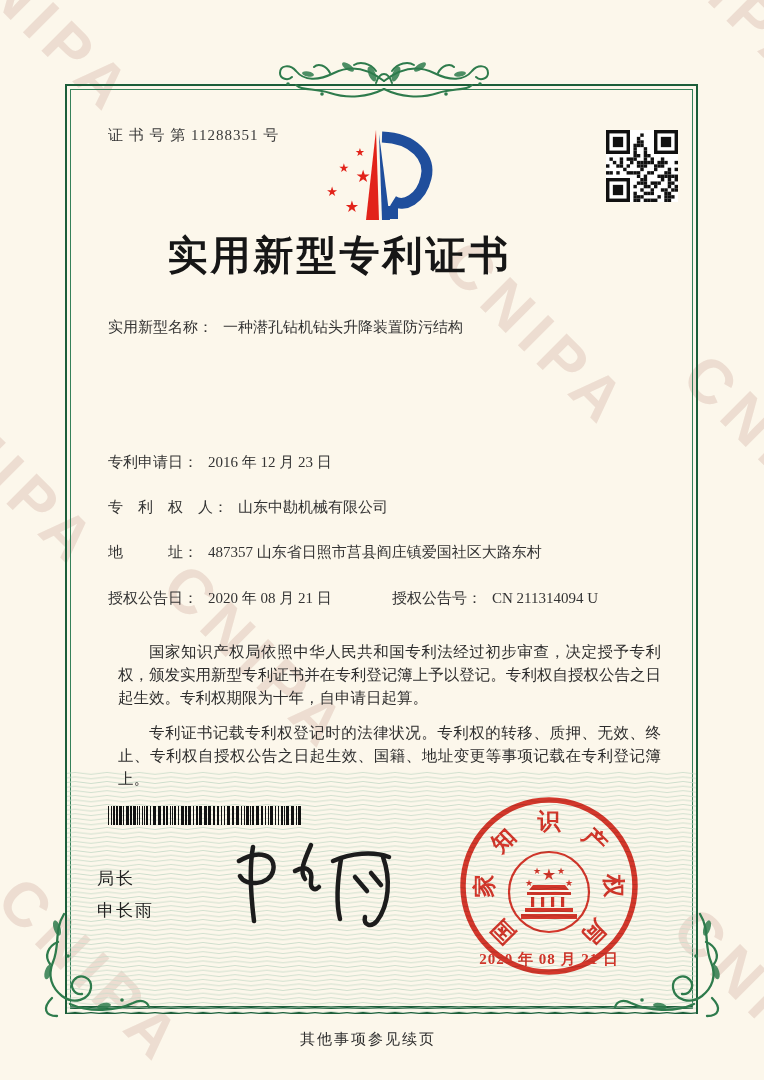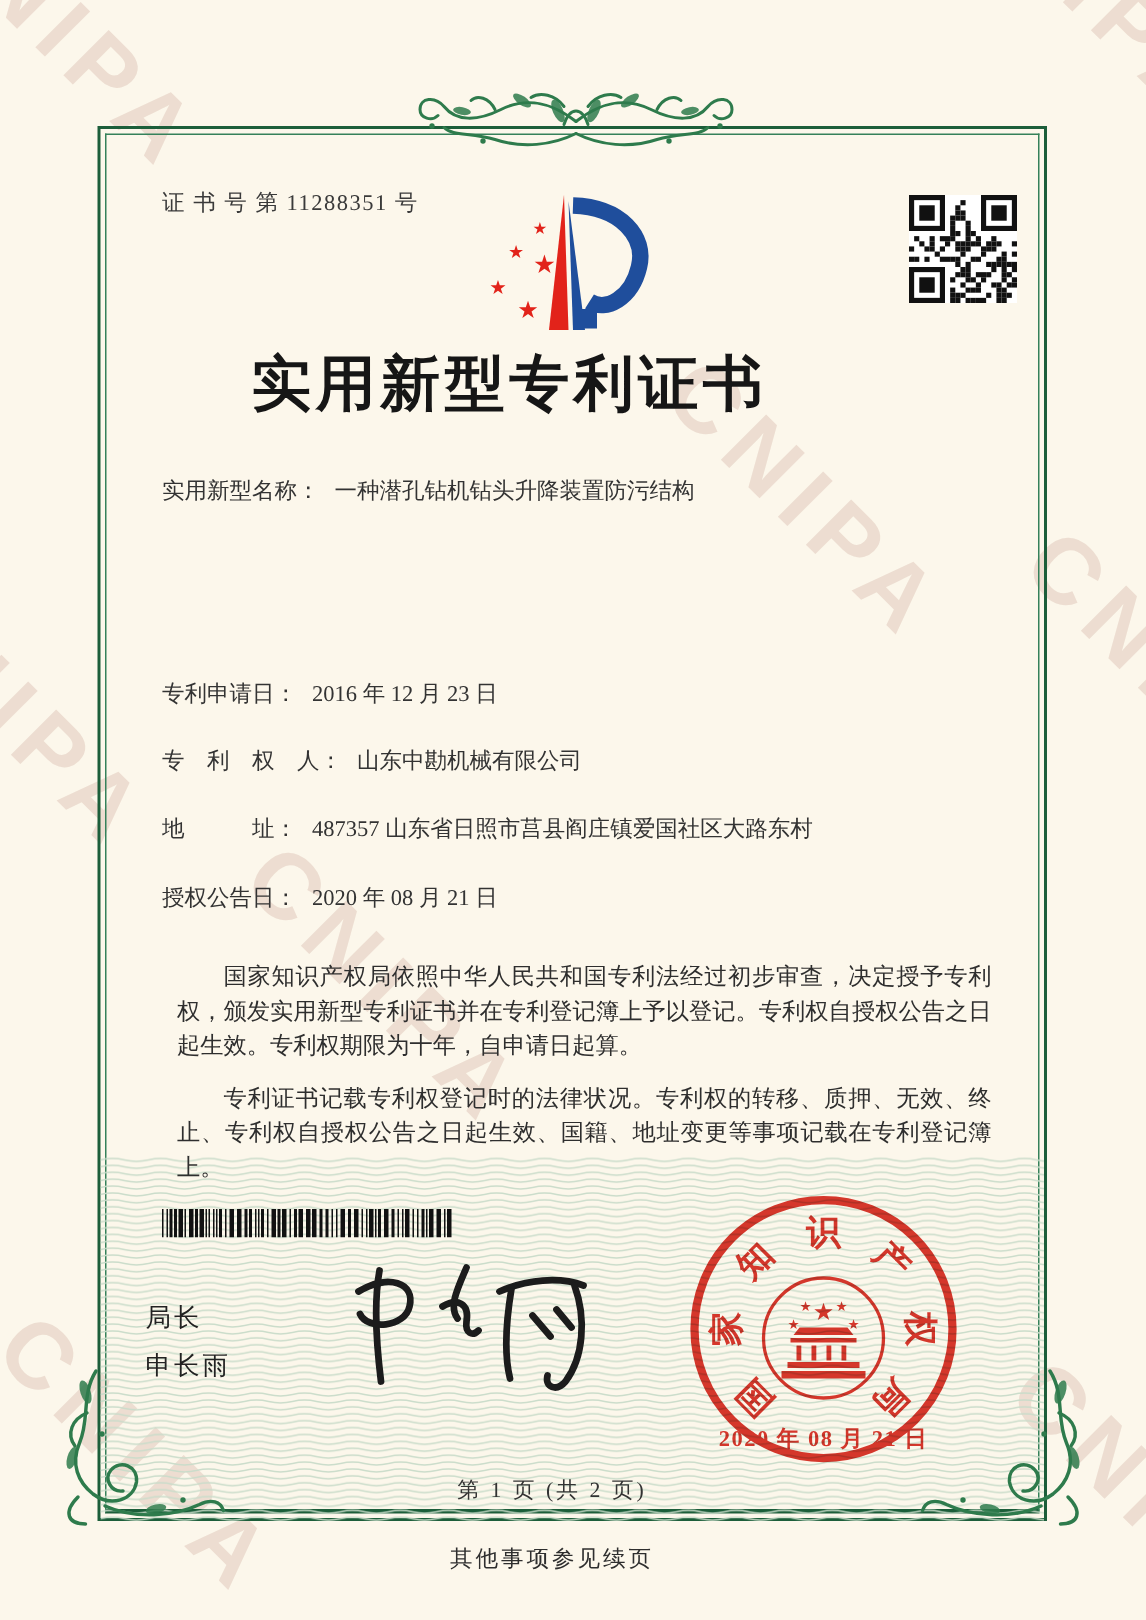--- a/index.html
+++ b/index.html
@@ -290,20 +290,23 @@
     <span class="f-label">专利申请日：</span><span class="f-value">2016 年 12 月 23 日</span>
   </div>
   <div class="field-row" style="top:498px">
     <span class="f-label">专　利　权　人：</span><span class="f-value">山东中勘机械有限公司</span>
   </div>
   <div class="field-row" style="top:543px">
     <span class="f-label">地　　　址：</span><span class="f-value">487357 山东省日照市莒县阎庄镇爱国社区大路东村</span>
   </div>
   <div class="field-row" style="top:589px">
     <span class="f-label">授权公告日：</span><span class="f-value">2020 年 08 月 21 日</span>
+    <span class="pair2">
+      <span class="f-label">授权公告号：</span><span class="f-value">CN 211314094 U</span>
+    </span>
   </div>
 
   <div class="paras">
     <p>国家知识产权局依照中华人民共和国专利法经过初步审查，决定授予专利权，颁发实用新型专利证书并在专利登记簿上予以登记。专利权自授权公告之日起生效。专利权期限为十年，自申请日起算。</p>
     <p>专利证书记载专利权登记时的法律状况。专利权的转移、质押、无效、终止、专利权自授权公告之日起生效、国籍、地址变更等事项记载在专利登记簿上。</p>
   </div>
 
   <svg class="barcode" id="barcode" width="196" height="19">
       <rect x="0" y="0" width="1" height="19" fill="#111"></rect>
       <rect x="3" y="0" width="1" height="19" fill="#111"></rect>
@@ -405,16 +408,15 @@
       <rect x="-18" y="5" width="3.2" height="10"></rect>
       <rect x="-8" y="5" width="3.2" height="10"></rect>
       <rect x="2" y="5" width="3.2" height="10"></rect>
       <rect x="12" y="5" width="3.2" height="10"></rect>
       <rect x="-24" y="16" width="48" height="4"></rect>
       <rect x="-28" y="22" width="56" height="5"></rect>
     </g>
     <text x="95" y="168" text-anchor="middle" font-size="15" font-weight="bold" fill="#d5281e" font-family="'Liberation Serif',serif" letter-spacing="1">2020 年 08 月 21 日</text>
   </svg>
 
-  <div class="page-info">第 1 页 (共 2 页)</div>
   <div class="cont-note">其他事项参见续页</div>
 
 </div>
 
 </body></html>

